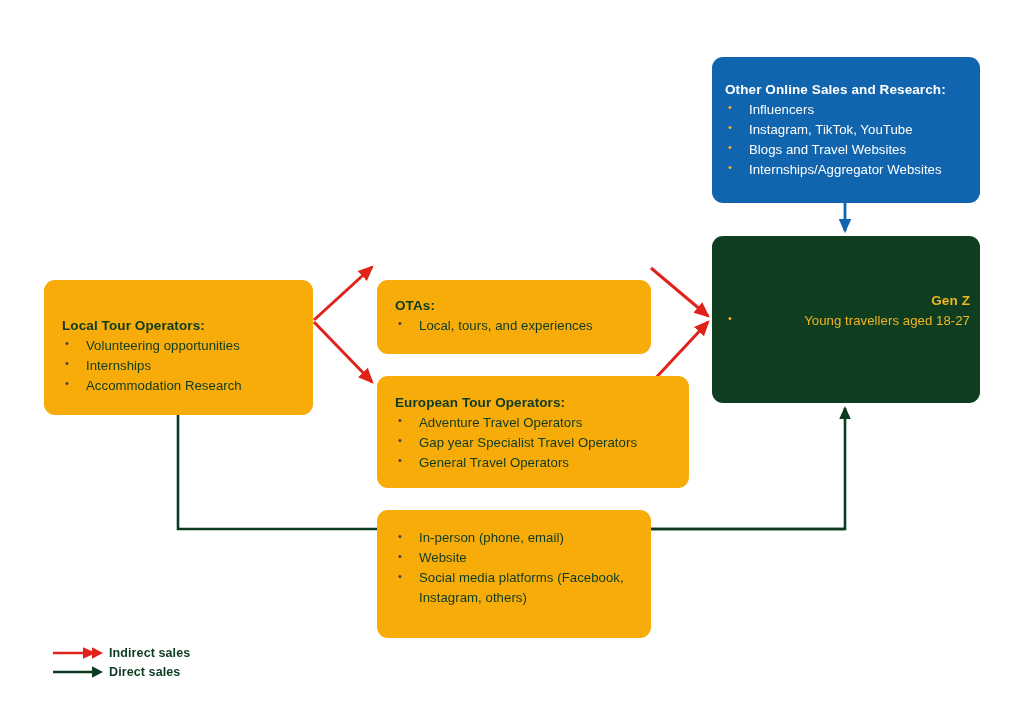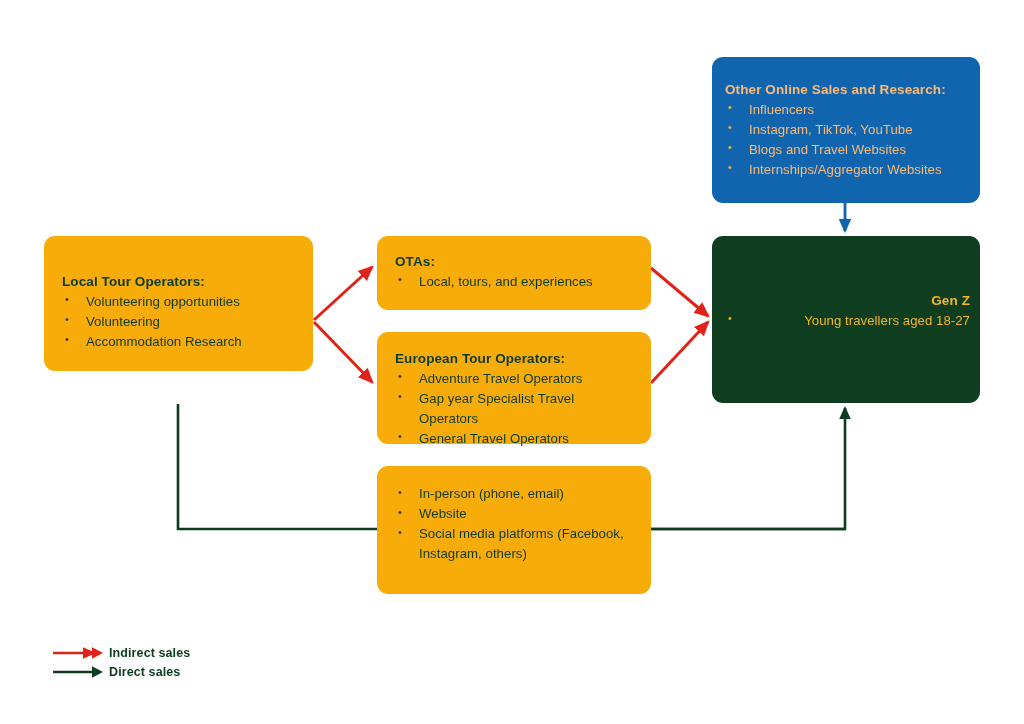--- a/index.html
+++ b/index.html
@@ -48,29 +48,29 @@
   }
   .bullet-list li::before {
     content: "\2022";
     position: absolute;
     left: 3px;
     top: -0.5px;
     font-size: 11px;
   }
 
   
-  .n-orange { background: #F7AC09; }
+  .n-orange { background: #F7AC09; margin-top: 44px; }
   .n-orange .node-title,
   .n-orange .bullet-list li { color: #0D3B22; }
   .n-orange .bullet-list li::before { color: #3c3c3c; }
 
   
   .n-blue { background: #1165AF; }
   .n-blue .node-title,
-  .n-blue .bullet-list li { color: #fdba74; }
+  .n-blue .bullet-list li { color: #ffffff; }
   .n-blue .bullet-list li::before { color: #F2B524; }
 
   
   .n-green { background: #0E3D20; }
   .n-green .node-title,
   .n-green .bullet-list li { color: #F2B524; text-align: right; }
   .n-green .bullet-list li::before { color: #F2B524; }
 
   
   #edges {
@@ -142,36 +142,36 @@
     <path d="M 651 529 L 845 529" stroke="#0D3B22" stroke-width="2.6" fill="none"></path>
 
     <path d="M 845 203 L 845 231" stroke="#1165AF" stroke-width="2.8" fill="none" marker-end="url(#arrow-blue)"></path>
   </svg>
 
   <div class="node n-orange" style="left:44px; top:236px; width:269px; height:135px;">
     <div class="node-inner" style="top:36px;">
       <div class="node-title">Local Tour Operators:</div>
       <ul class="bullet-list">
         <li>Volunteering opportunities</li>
-        <li>Volunteering</li>
+        <li>Internships</li>
         <li>Accommodation Research</li>
       </ul>
     </div>
   </div>
 
   <div class="node n-orange" style="left:377px; top:236px; width:274px; height:74px;">
     <div class="node-inner" style="top:16px;">
       <div class="node-title">OTAs:</div>
       <ul class="bullet-list">
         <li>Local, tours, and experiences</li>
       </ul>
     </div>
   </div>
 
-  <div class="node n-orange" style="left:377px; top:332px; width:274px; height:112px;">
+  <div class="node n-orange" style="left:377px; top:332px; width:312px; height:112px;">
     <div class="node-inner" style="top:17px;">
       <div class="node-title">European Tour Operators:</div>
       <ul class="bullet-list">
         <li>Adventure Travel Operators</li>
         <li>Gap year Specialist Travel Operators</li>
         <li>General Travel Operators</li>
       </ul>
     </div>
   </div>
 

